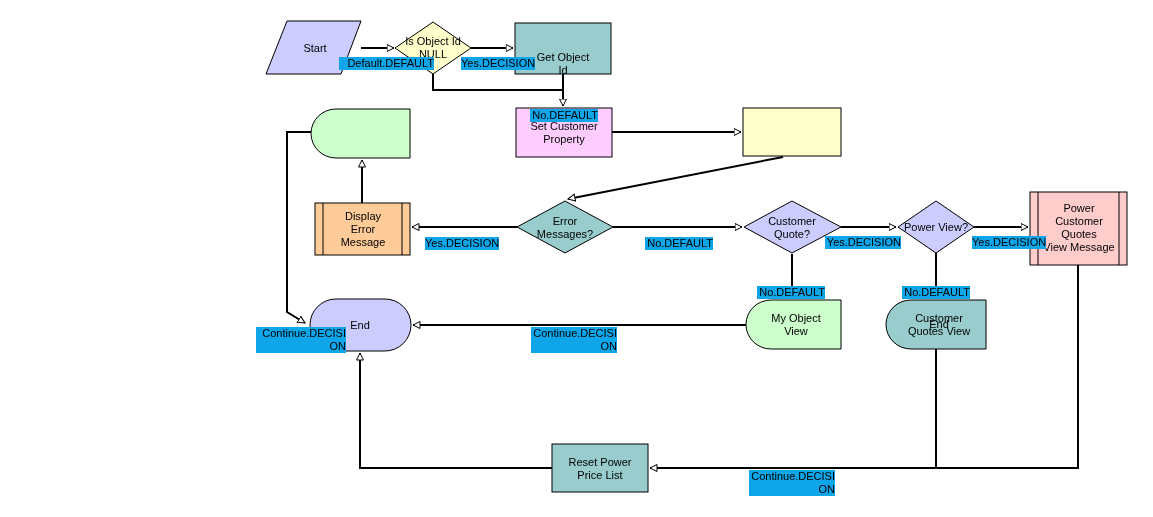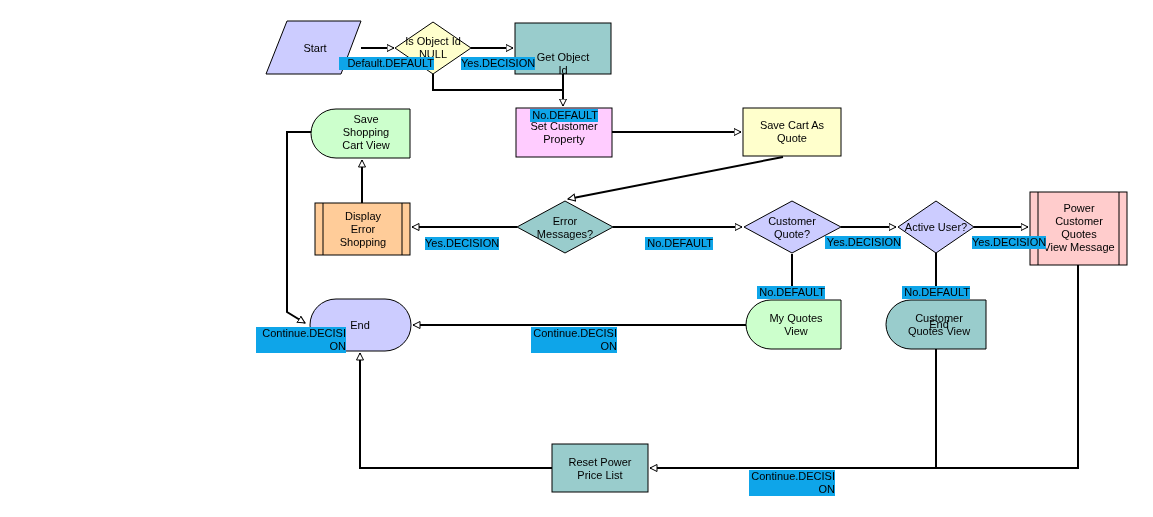--- a/index.html
+++ b/index.html
@@ -95,38 +95,33 @@
     </g>
   </svg>
 
   <div class="nlabel" style="left:272px;top:41px;width:86px;height:14px">Start</div>
   <div class="nlabel" style="left:383px;top:34px;width:100px;height:28px">Is Object Id
 NULL</div>
   <div class="nlabel" style="left:513px;top:50px;width:100px;height:28px">Get Object
 Id</div>
   <div class="nlabel" style="left:514px;top:119px;width:100px;height:27px">Set Customer
 Property</div>
-  <div class="nlabel" style="left:742px;top:118px;width:100px;height:27px">Save Cart As
-Quote</div>
-  <div class="nlabel" style="left:330px;top:112px;width:72px;height:40px">Save
-Shopping
-Cart View</div>
   <div class="nlabel" style="left:332px;top:209px;width:62px;height:40px">Display
 Error
-Shopping</div>
+Message</div>
   <div class="nlabel" style="left:525px;top:214px;width:80px;height:27px">Error
 Messages?</div>
   <div class="nlabel" style="left:752px;top:214px;width:80px;height:27px">Customer
 Quote?</div>
-  <div class="nlabel" style="left:896px;top:221px;width:80px;height:13px">Active User?</div>
+  <div class="nlabel" style="left:896px;top:221px;width:80px;height:13px">Power View?</div>
   <div class="nlabel" style="left:1041px;top:201px;width:76px;height:54px">Power
 Customer
 Quotes
 View Message</div>
-  <div class="nlabel" style="left:758px;top:311px;width:76px;height:27px">My Quotes
+  <div class="nlabel" style="left:758px;top:311px;width:76px;height:27px">My Object
 View</div>
   <div class="nlabel" style="left:898px;top:311px;width:82px;height:27px" hidden="">End</div>
   <div class="nlabel" style="left:898px;top:311px;width:82px;height:27px">Customer
 Quotes View</div>
   <div class="nlabel" style="left:336px;top:319px;width:48px;height:13px">End</div>
   <div class="nlabel" style="left:560px;top:455px;width:80px;height:27px">Reset Power
 Price List</div>
 
   <div class="elabel" style="left:339px;top:41px;width:95px">Default.DEFAULT</div>
   <div class="elabel" style="left:461px;top:41px;width:74px">Yes.DECISION</div>

